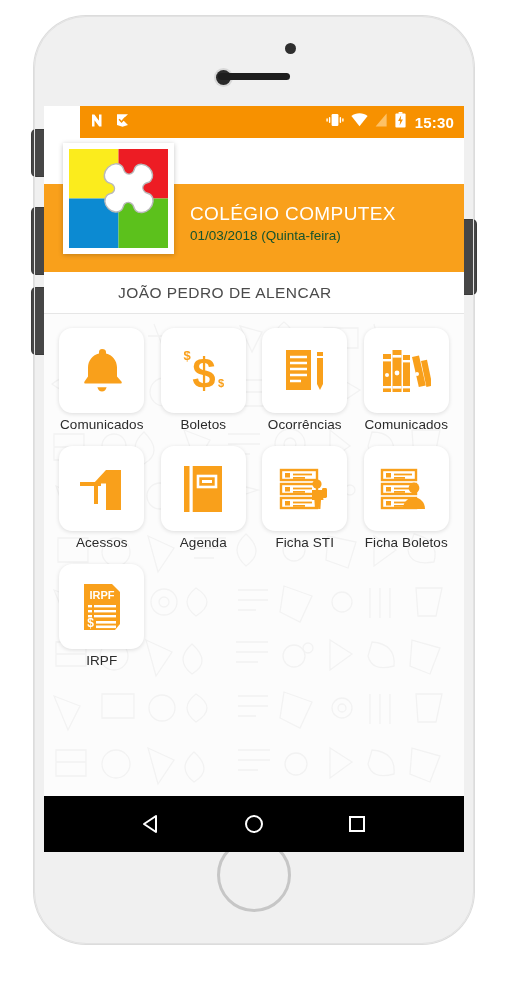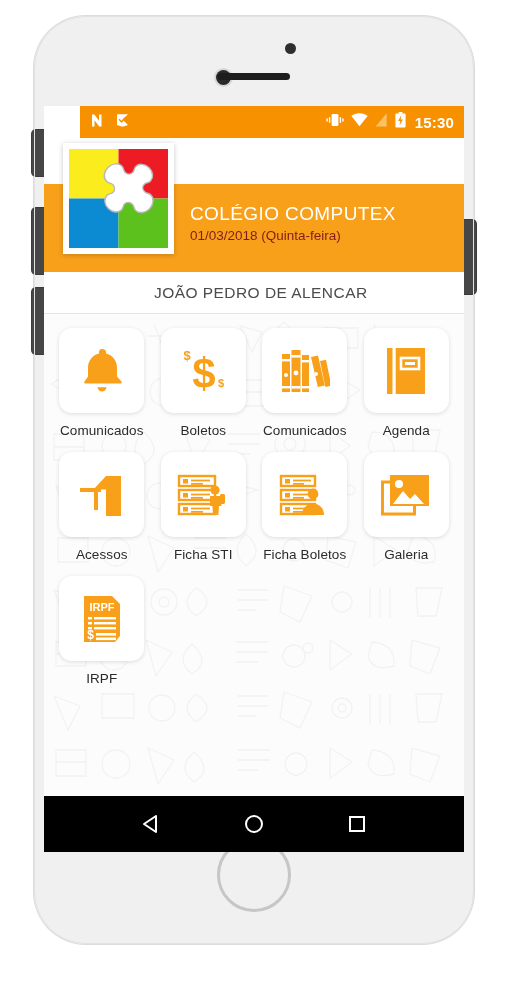--- a/index.html
+++ b/index.html
@@ -158,34 +158,34 @@
   .school-name {
     font-size: 19px;
     letter-spacing: 0.4px;
     line-height: 1.1;
     color: #ffffff;
     font-weight: normal;
   }
   .header-date {
     font-size: 13.5px;
     margin-top: 3px;
-    color: #7f1d1d;
+    color: #14532d;
   }
 
   
   .student-bar {
     position: relative;
     height: 42px;
     background: #ffffff;
     display: flex;
     align-items: center;
     border-bottom: 1px solid #e6e6e6;
   }
   .student-name {
-    margin-left: 110px;
+    margin-left: 74px;
     font-size: 15.5px;
     color: #4b4b4b;
     letter-spacing: 0.45px;
   }
 
   
   .content {
     position: relative;
     height: 538px;
     background: #fcfcfc;
@@ -211,21 +211,21 @@
     height: 85px;
     background: #ffffff;
     border-radius: 13px;
     box-shadow: 0 1px 4px rgba(0,0,0,0.13);
     display: flex;
     align-items: center;
     justify-content: center;
   }
   .tile-card svg { display: block; }
   .tile-label {
-    margin-top: 10px;
+    margin-top: 4px;
     font-size: 13.5px;
     color: #2b2b2b;
     text-align: center;
     white-space: nowrap;
     letter-spacing: 0.1px;
   }
 
   
   .nav-bar {
     position: absolute;
@@ -452,20 +452,33 @@
           <div class="tile-card">
             <svg width="50" height="50" viewBox="0 0 50 50">
               <text x="26" y="42" font-family="Liberation Sans, sans-serif" font-size="42" font-weight="bold" fill="#f9a01b" text-anchor="middle">$</text>
               <text x="9" y="14" font-family="Liberation Sans, sans-serif" font-size="13" font-weight="bold" fill="#f9a01b" text-anchor="middle">$</text>
               <text x="43" y="41" font-family="Liberation Sans, sans-serif" font-size="11" font-weight="bold" fill="#f9a01b" text-anchor="middle">$</text>
             </svg>
           </div>
           <div class="tile-label">Boletos</div>
         </div>
 
+        <div class="tile">
+          <div class="tile-card">
+            <svg width="48" height="48" viewBox="0 0 48 48">
+              <path fill="#f9a01b" d="M5 3h25v40H5z"></path>
+              <g stroke="#ffffff" stroke-width="2.4">
+                <path d="M9 10h17M9 16h17M9 22h17M9 28h17M9 34h11"></path>
+              </g>
+              <path fill="#f9a01b" d="M36 5h6v32l-3 6-3-6z"></path>
+              <path fill="#ffffff" d="M36 9h6v2h-6z"></path>
+            </svg>
+          </div>
+          <div class="tile-label">Ocorrências</div>
+        </div>
 
         <div class="tile">
           <div class="tile-card">
             <svg width="50" height="46" viewBox="0 0 50 46">
               <g fill="#f9a01b">
                 <rect x="2" y="6" width="8" height="38"></rect>
                 <rect x="11.5" y="2" width="9" height="42"></rect>
                 <rect x="22" y="7" width="7" height="37"></rect>
                 <path d="M31 9l7-1.6 6.8 30-7 1.6z"></path>
                 <path d="M40 13l6-1.2 5.4 26-6 1.2z"></path>
@@ -481,40 +494,40 @@
                 <circle cx="6" cy="27" r="2"></circle>
                 <circle cx="36" cy="26" r="2"></circle>
               </g>
             </svg>
           </div>
           <div class="tile-label">Comunicados</div>
         </div>
 
         <div class="tile">
           <div class="tile-card">
+            <svg width="50" height="46" viewBox="0 0 50 46">
+              <path fill="#f9a01b" d="M29 4h15v40H29z"></path>
+              <path fill="#f9a01b" d="M29 4L16.5 17.5 29 17.5z"></path>
+              <rect x="3" y="16" width="21" height="4" fill="#f9a01b"></rect>
+              <rect x="17" y="18" width="4" height="20" fill="#f9a01b"></rect>
+            </svg>
+          </div>
+          <div class="tile-label">Acessos</div>
+        </div>
+
+        <div class="tile">
+          <div class="tile-card">
             <svg width="42" height="50" viewBox="0 0 42 50">
               <rect x="2" y="2" width="38" height="46" fill="#f9a01b"></rect>
               <rect x="7.5" y="2" width="3.2" height="46" fill="#ffffff"></rect>
               <rect x="16" y="12" width="18" height="11" fill="none" stroke="#ffffff" stroke-width="2.6"></rect>
               <rect x="20" y="16" width="10" height="3" fill="#ffffff"></rect>
             </svg>
           </div>
           <div class="tile-label">Agenda</div>
-        </div>
-
-        <div class="tile">
-          <div class="tile-card">
-            <svg width="50" height="46" viewBox="0 0 50 46">
-              <path fill="#f9a01b" d="M29 4h15v40H29z"></path>
-              <path fill="#f9a01b" d="M29 4L16.5 17.5 29 17.5z"></path>
-              <rect x="3" y="16" width="21" height="4" fill="#f9a01b"></rect>
-              <rect x="17" y="18" width="4" height="20" fill="#f9a01b"></rect>
-            </svg>
-          </div>
-          <div class="tile-label">Acessos</div>
         </div>
 
         <div class="tile">
           <div class="tile-card">
             <svg width="52" height="44" viewBox="0 0 52 44">
               <g fill="none" stroke="#f9a01b" stroke-width="2.4">
                 <rect x="2" y="3" width="36" height="10"></rect>
                 <rect x="2" y="17" width="36" height="10"></rect>
                 <rect x="2" y="31" width="36" height="10"></rect>
               </g>
@@ -561,31 +574,20 @@
               <g fill="#f9a01b">
                 <circle cx="34" cy="21" r="5.4"></circle>
                 <path d="M23 42c0-7 5-11.5 11-11.5S45 35 45 42z"></path>
               </g>
             </svg>
           </div>
           <div class="tile-label">Ficha Boletos</div>
         </div>
 
 
-        <div class="tile">
-          <div class="tile-card">
-            <svg width="50" height="44" viewBox="0 0 50 44">
-              <rect x="1.5" y="9" width="32" height="32" fill="none" stroke="#f9a01b" stroke-width="3"></rect>
-              <rect x="9" y="2" width="39" height="31" fill="#f9a01b"></rect>
-              <circle cx="18" cy="11" r="4" fill="#ffffff"></circle>
-              <path fill="#ffffff" d="M12 31l10-13 7 8 5-5 9 10z"></path>
-            </svg>
-          </div>
-          <div class="tile-label">Galeria</div>
-        </div>
 
         <div class="tile">
           <div class="tile-card">
             <svg width="42" height="50" viewBox="0 0 42 50">
               <path fill="#f9a01b" d="M3 2h28l8 8v32l-5 6H3z"></path>
               <text x="21" y="17" font-family="Liberation Sans, sans-serif" font-size="11" font-weight="bold" fill="#ffffff" text-anchor="middle">IRPF</text>
               <g fill="#ffffff">
                 <rect x="7" y="23" width="4" height="2.4"></rect>
                 <rect x="7" y="28" width="4" height="2.4"></rect>
                 <rect x="7" y="33" width="4" height="2.4"></rect>

